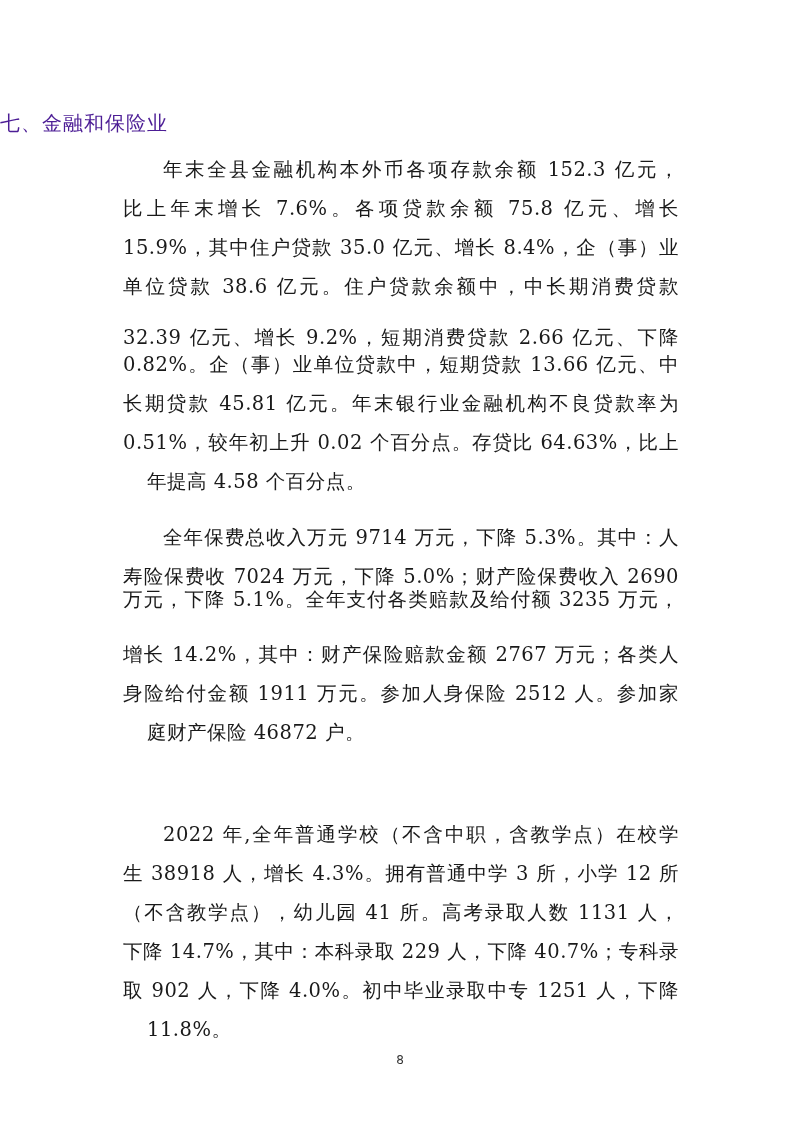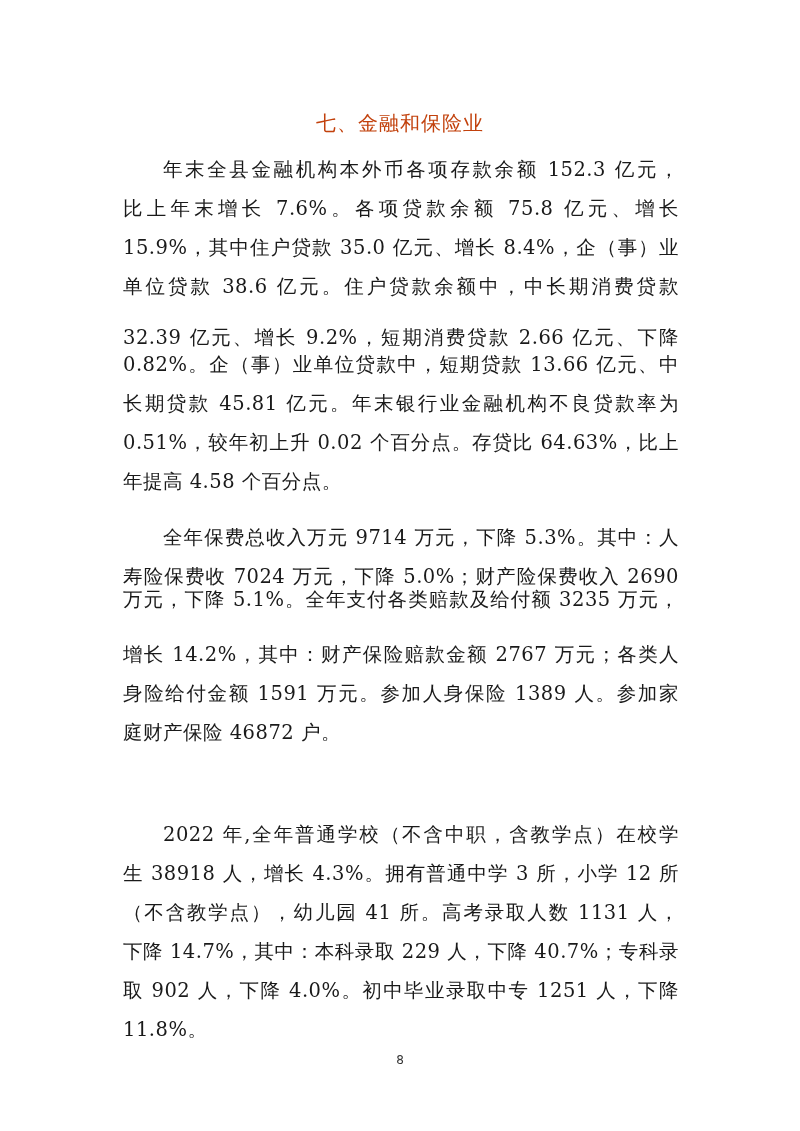--- a/index.html
+++ b/index.html
@@ -1,26 +1,26 @@
 <!DOCTYPE html>
 <html><head>
 <meta charset="utf-8">
 <style>
   html, body { margin: 0; padding: 0; background: #ffffff; }
   body { width: 800px; height: 1131px; position: relative; overflow: hidden;
          font-family: "DejaVu Serif", "Liberation Serif", serif; color: #1a1a1a; }
   .page { position: absolute; left: 0; top: 0; width: 800px; height: 1131px; }
-  .heading { position: absolute; left: 0; width: 800px; text-align: center;
+  .heading { position: absolute; left: 0; width: 800px; 
              font-family: "DejaVu Sans", "Liberation Sans", sans-serif;
-             font-size: 20px; letter-spacing: 1px; color: #c2410c; }
+             font-size: 20px; letter-spacing: 1px; color: #4c1d95; }
   .line { position: absolute; left: 123px; width: 556px; font-size: 19.5px;
           white-space: nowrap; text-align: justify; text-align-last: justify;
           line-height: 1; letter-spacing: 0.5px; }
   .line.indent { left: 163px; width: 516px; }
-  .line.last { text-align-last: left; }
+  .line.last { text-align-last: left; margin-left: 24px; }
   .pagenum { position: absolute; top: 1053px; left: 0; width: 800px; text-align: center;
              font-family: "DejaVu Sans", "Liberation Sans", sans-serif; font-size: 12px; color: #333; }
 </style>
 </head>
 <body>
 
 <div class="page">
 
   <div class="heading" style="top:110px">七、金融和保险业</div>
 
@@ -34,21 +34,21 @@
     <div class="line" style="top:394px">长期贷款 45.81 亿元。年末银行业金融机构不良贷款率为</div>
     <div class="line" style="top:433px">0.51%，较年初上升 0.02 个百分点。存贷比 64.63%，比上</div>
     <div class="line last" style="top:472px">年提高 4.58 个百分点。</div>
   </div>
 
   <div>
     <div class="line indent" style="top:528px">全年保费总收入万元 9714 万元，下降 5.3%。其中：人</div>
     <div class="line" style="top:567px">寿险保费收 7024 万元，下降 5.0%；财产险保费收入 2690</div>
     <div class="line" style="top:590px">万元，下降 5.1%。全年支付各类赔款及给付额 3235 万元，</div>
     <div class="line" style="top:645px">增长 14.2%，其中：财产保险赔款金额 2767 万元；各类人</div>
-    <div class="line" style="top:684px">身险给付金额 1591 万元。参加人身保险 1389 人。参加家</div>
+    <div class="line" style="top:684px">身险给付金额 1911 万元。参加人身保险 2512 人。参加家</div>
     <div class="line last" style="top:723px">庭财产保险 46872 户。</div>
   </div>
 
 
   <div>
     <div class="line indent" style="top:825px">2022 年,全年普通学校（不含中职，含教学点）在校学</div>
     <div class="line" style="top:864px">生 38918 人，增长 4.3%。拥有普通中学 3 所，小学 12 所</div>
     <div class="line" style="top:903px">（不含教学点），幼儿园 41 所。高考录取人数 1131 人，</div>
     <div class="line" style="top:942px">下降 14.7%，其中：本科录取 229 人，下降 40.7%；专科录</div>
     <div class="line" style="top:981px">取 902 人，下降 4.0%。初中毕业录取中专 1251 人，下降</div>

